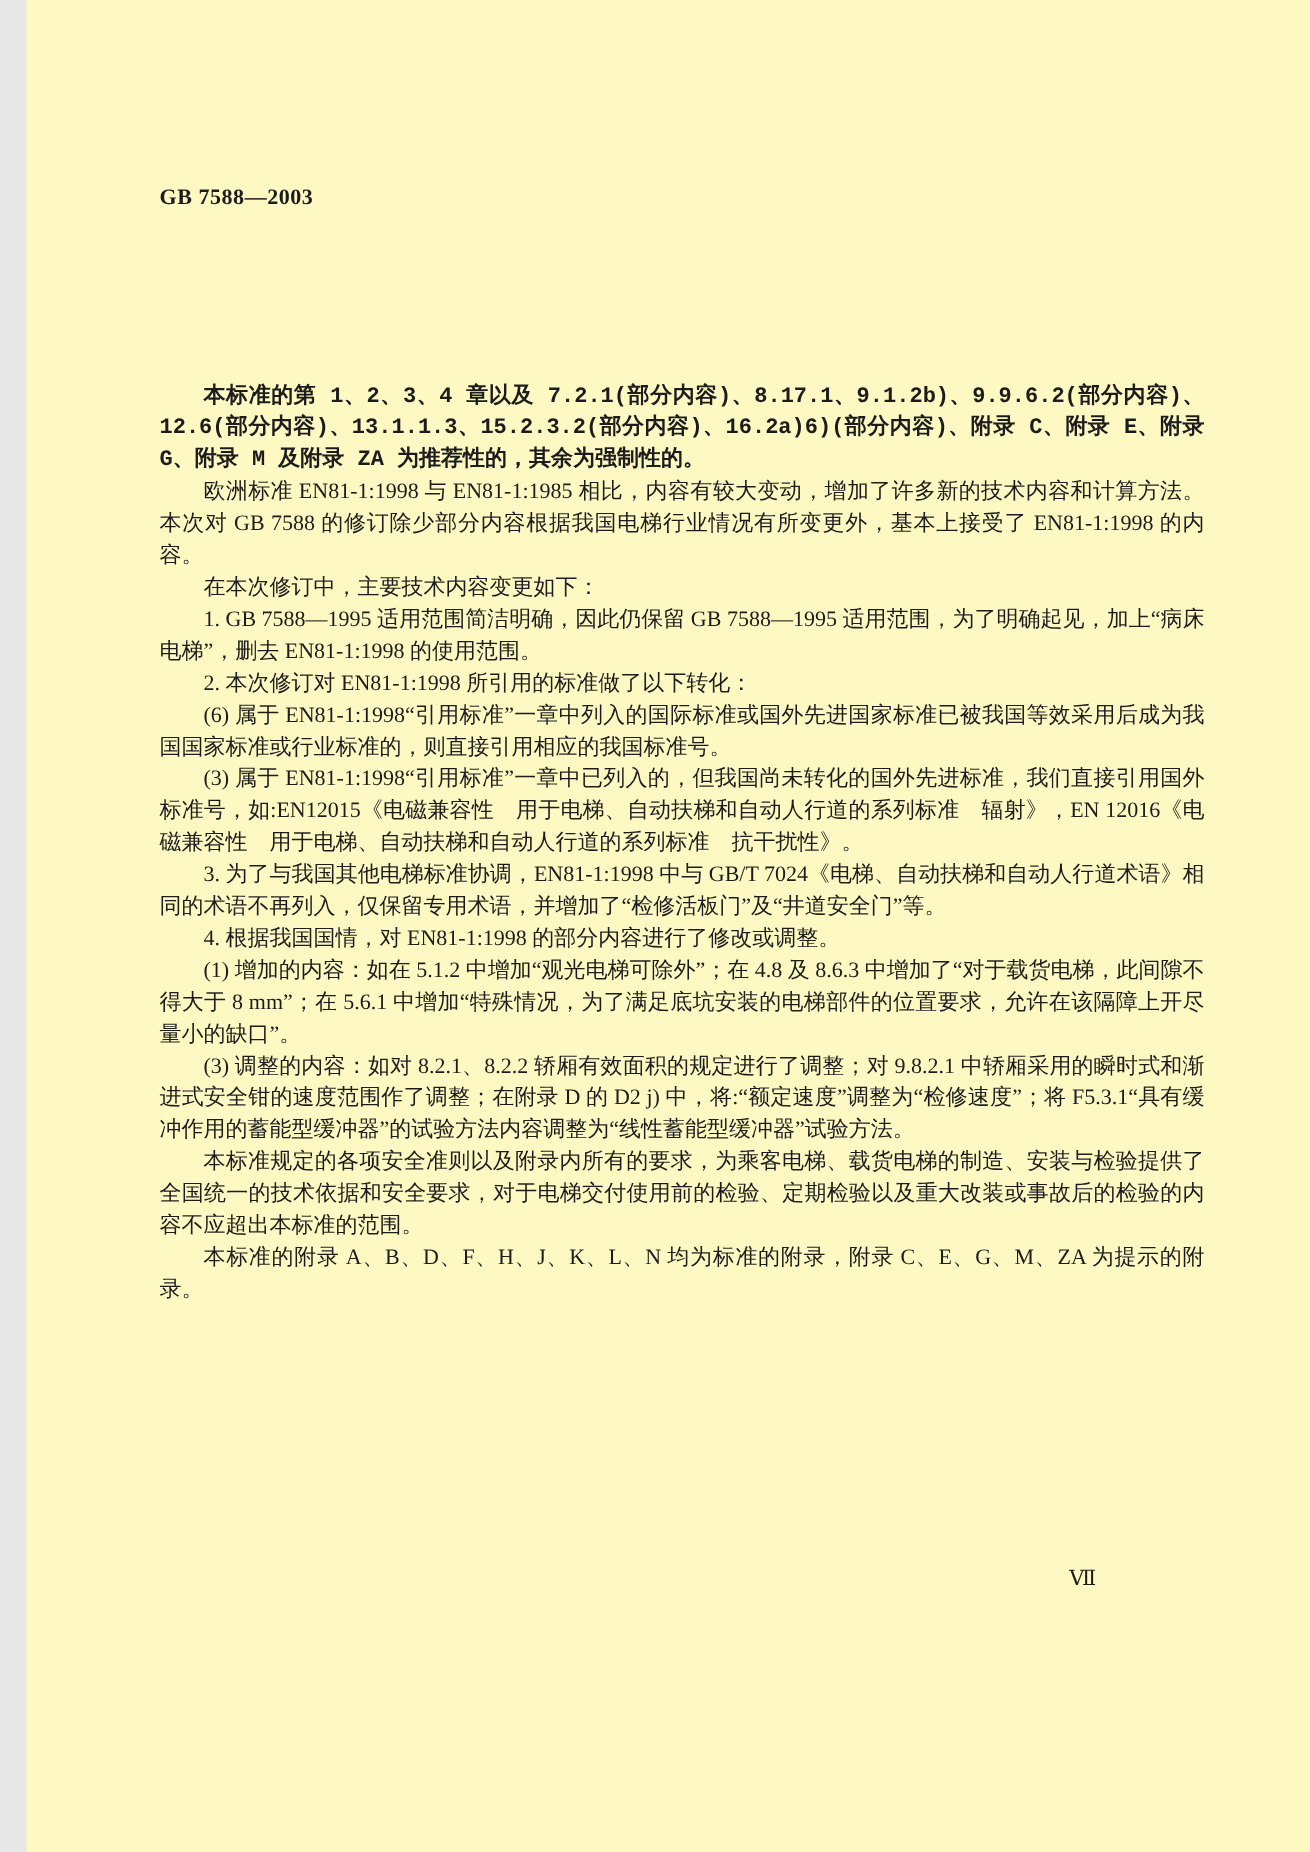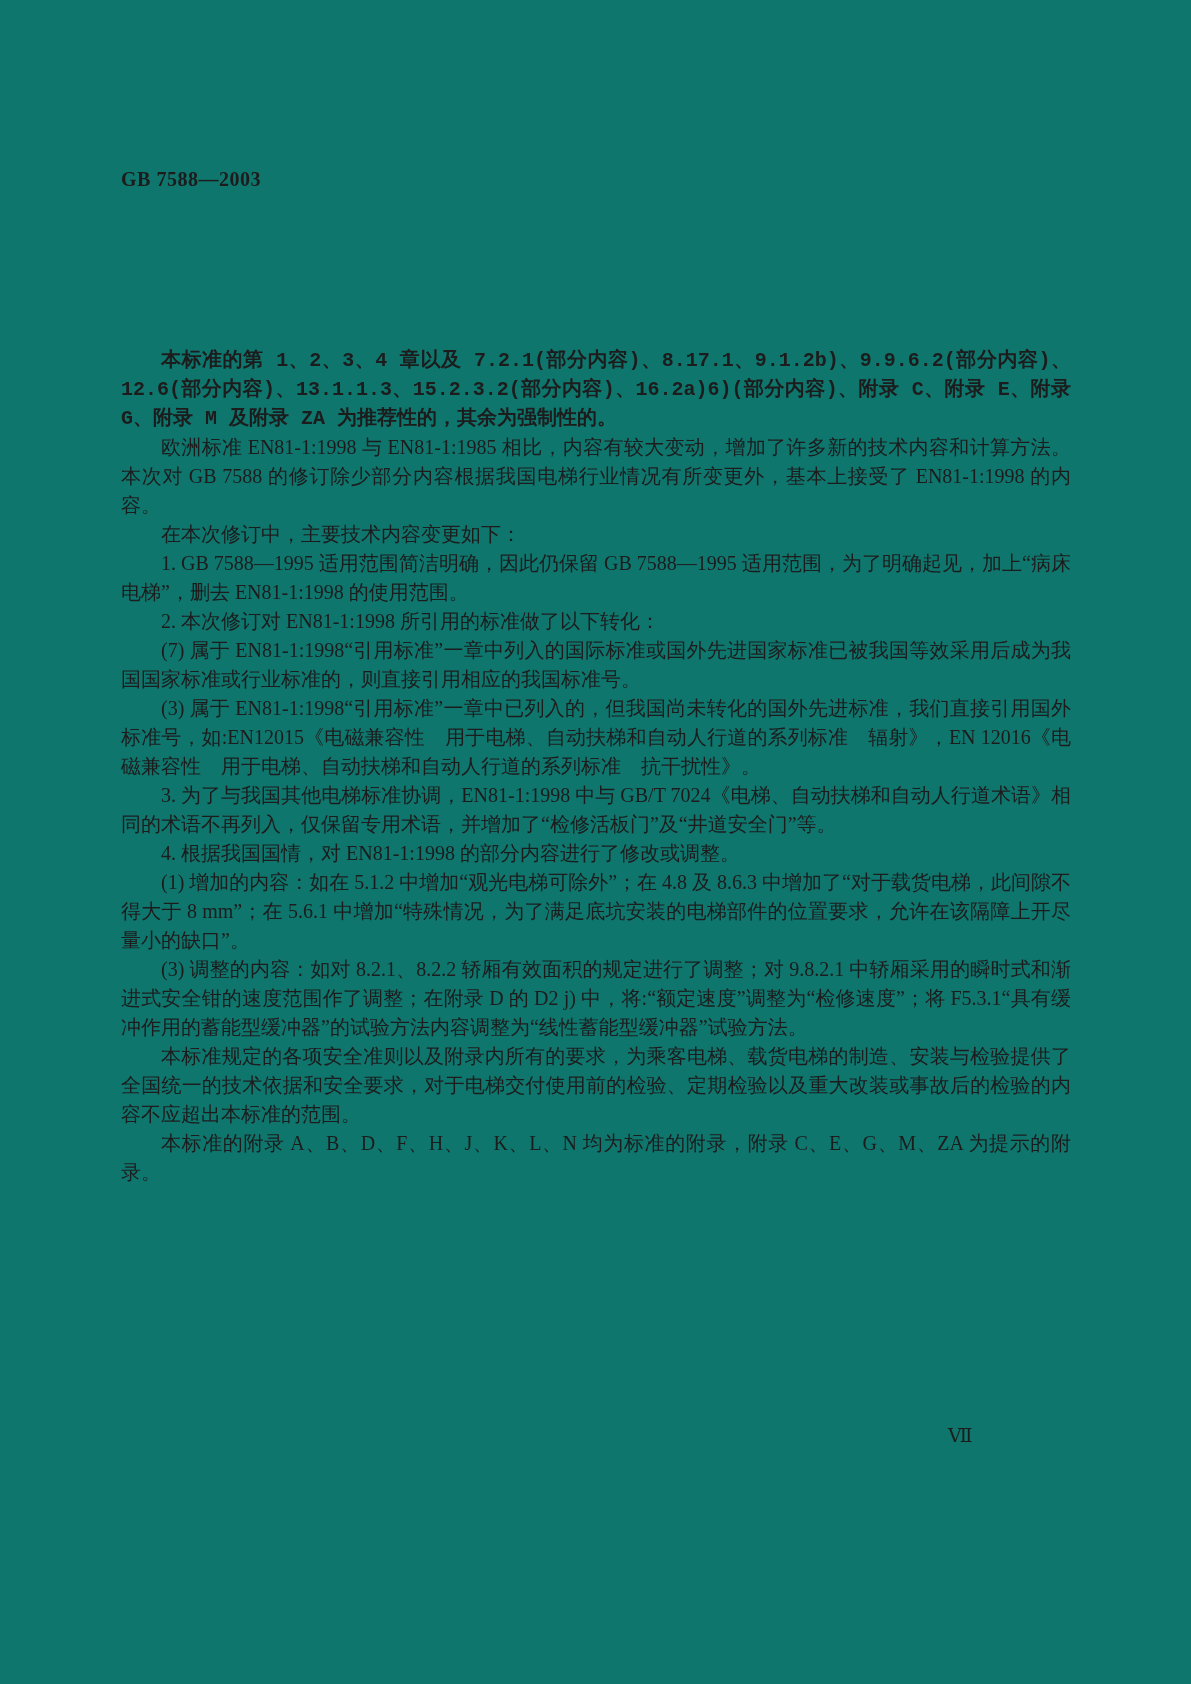--- a/index.html
+++ b/index.html
@@ -4,22 +4,23 @@
 <style>
   * { margin: 0; padding: 0; box-sizing: border-box; }
   html, body { background: #e8e8e8; }
   body {
     width: 1191px; height: 1684px;
     position: relative;
     font-family: "Liberation Serif", "DejaVu Serif", serif;
   }
   .page {
     position: absolute; inset: 0;
-    background: #0f766e;
+    background: #fef9c3;
     color: #1c1c1c;
+    margin-left: 24px;
   }
   .doc-code {
     position: absolute;
     left: 121px; top: 168px;
     font-size: 20px;
     font-weight: bold;
     letter-spacing: 0.5px;
     font-family: "Liberation Serif", "DejaVu Serif", serif;
   }
   .page-title {
@@ -61,21 +62,21 @@
 
   <div class="doc-code">GB 7588—2003</div>
 
 
   <div class="body-text">
       <div class="para bold">本标准的第 1、2、3、4 章以及 7.2.1(部分内容)、8.17.1、9.1.2b)、9.9.6.2(部分内容)、12.6(部分内容)、13.1.1.3、15.2.3.2(部分内容)、16.2a)6)(部分内容)、附录 C、附录 E、附录 G、附录 M 及附录 ZA 为推荐性的，其余为强制性的。</div>
       <div class="para">欧洲标准 EN81-1:1998 与 EN81-1:1985 相比，内容有较大变动，增加了许多新的技术内容和计算方法。本次对 GB 7588 的修订除少部分内容根据我国电梯行业情况有所变更外，基本上接受了 EN81-1:1998 的内容。</div>
       <div class="para">在本次修订中，主要技术内容变更如下：</div>
       <div class="para">1. GB 7588—1995 适用范围简洁明确，因此仍保留 GB 7588—1995 适用范围，为了明确起见，加上“病床电梯”，删去 EN81-1:1998 的使用范围。</div>
       <div class="para">2. 本次修订对 EN81-1:1998 所引用的标准做了以下转化：</div>
-      <div class="para">(7) 属于 EN81-1:1998“引用标准”一章中列入的国际标准或国外先进国家标准已被我国等效采用后成为我国国家标准或行业标准的，则直接引用相应的我国标准号。</div>
+      <div class="para">(6) 属于 EN81-1:1998“引用标准”一章中列入的国际标准或国外先进国家标准已被我国等效采用后成为我国国家标准或行业标准的，则直接引用相应的我国标准号。</div>
       <div class="para">(3) 属于 EN81-1:1998“引用标准”一章中已列入的，但我国尚未转化的国外先进标准，我们直接引用国外标准号，如:EN12015《电磁兼容性　用于电梯、自动扶梯和自动人行道的系列标准　辐射》，EN 12016《电磁兼容性　用于电梯、自动扶梯和自动人行道的系列标准　抗干扰性》。</div>
       <div class="para">3. 为了与我国其他电梯标准协调，EN81-1:1998 中与 GB/T 7024《电梯、自动扶梯和自动人行道术语》相同的术语不再列入，仅保留专用术语，并增加了“检修活板门”及“井道安全门”等。</div>
       <div class="para">4. 根据我国国情，对 EN81-1:1998 的部分内容进行了修改或调整。</div>
       <div class="para">(1) 增加的内容：如在 5.1.2 中增加“观光电梯可除外”；在 4.8 及 8.6.3 中增加了“对于载货电梯，此间隙不得大于 8 mm”；在 5.6.1 中增加“特殊情况，为了满足底坑安装的电梯部件的位置要求，允许在该隔障上开尽量小的缺口”。</div>
       <div class="para">(3) 调整的内容：如对 8.2.1、8.2.2 轿厢有效面积的规定进行了调整；对 9.8.2.1 中轿厢采用的瞬时式和渐进式安全钳的速度范围作了调整；在附录 D 的 D2 j) 中，将:“额定速度”调整为“检修速度”；将 F5.3.1“具有缓冲作用的蓄能型缓冲器”的试验方法内容调整为“线性蓄能型缓冲器”试验方法。</div>
       <div class="para">本标准规定的各项安全准则以及附录内所有的要求，为乘客电梯、载货电梯的制造、安装与检验提供了全国统一的技术依据和安全要求，对于电梯交付使用前的检验、定期检验以及重大改装或事故后的检验的内容不应超出本标准的范围。</div>
       <div class="para">本标准的附录 A、B、D、F、H、J、K、L、N 均为标准的附录，附录 C、E、G、M、ZA 为提示的附录。</div>
     </div>
 
   <div class="page-number">Ⅶ</div>

